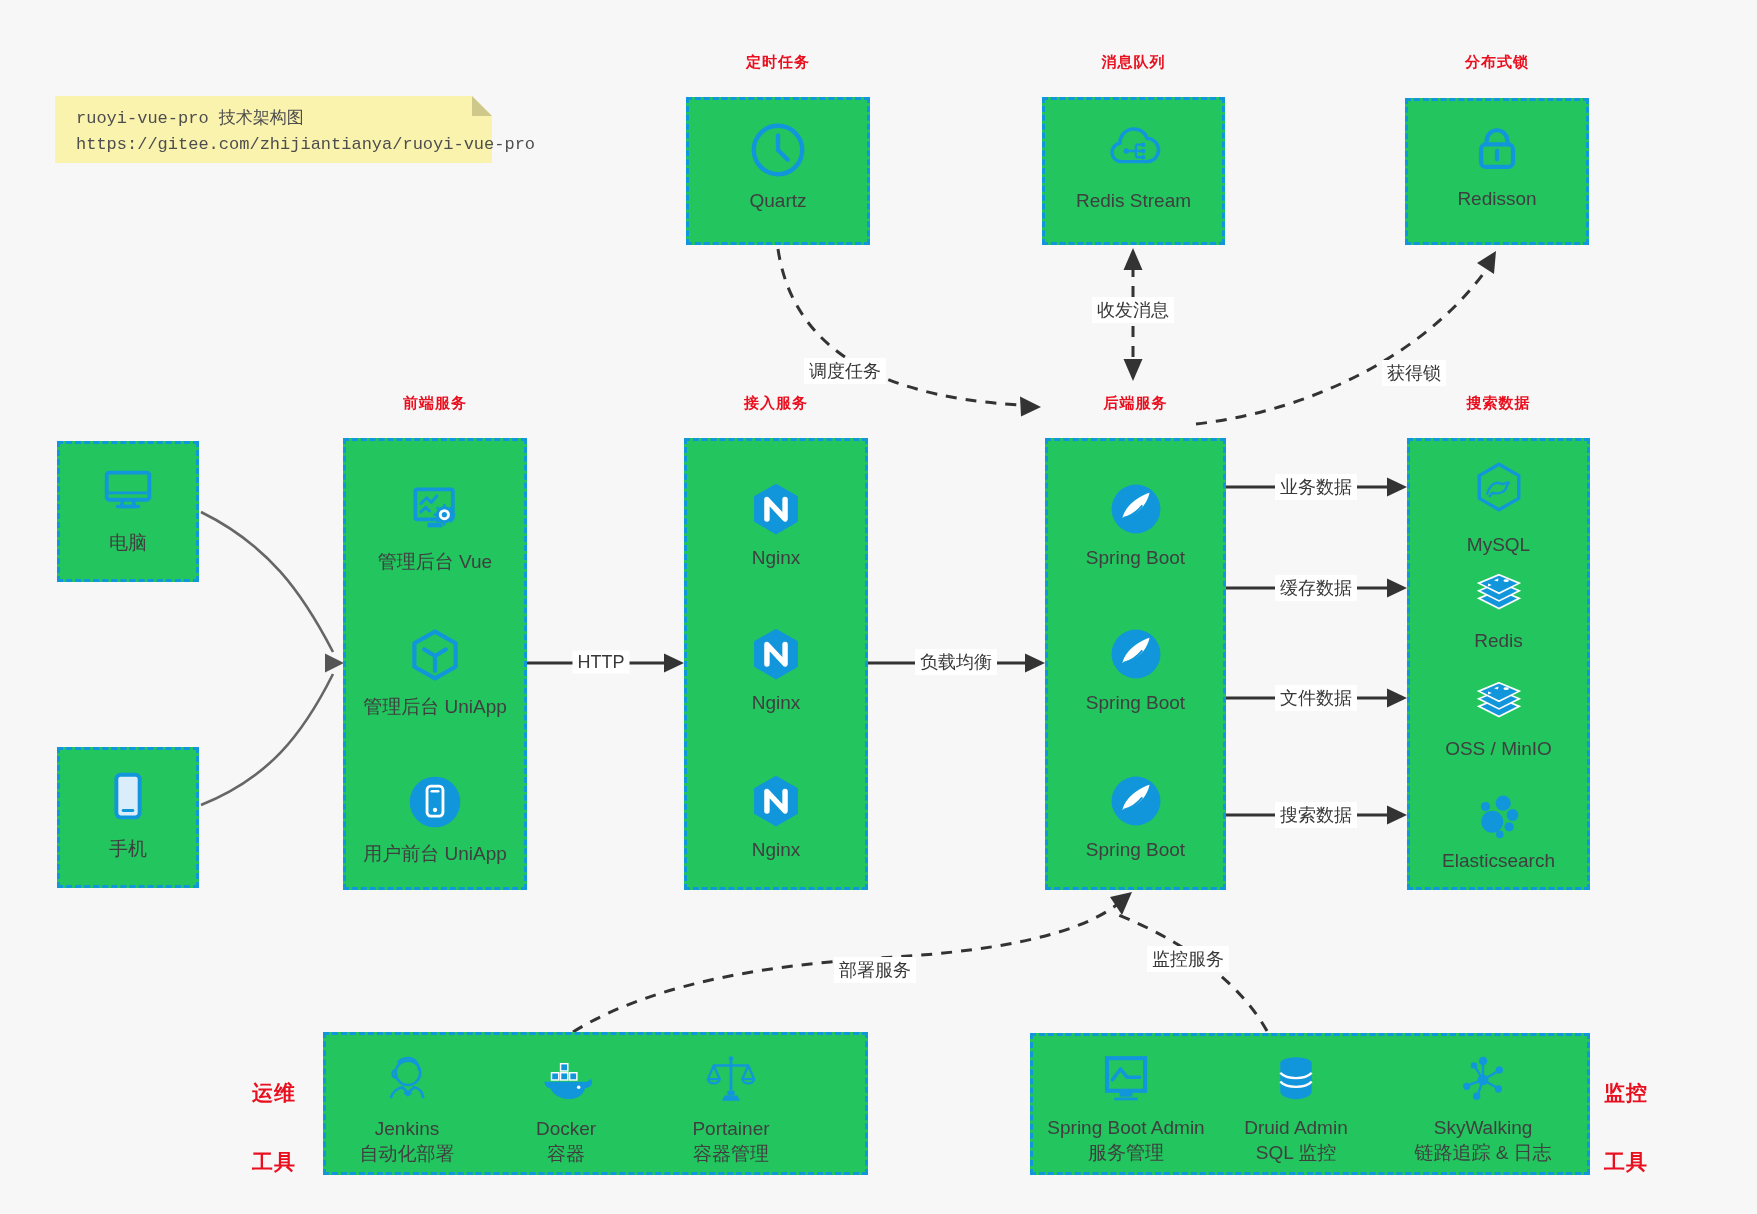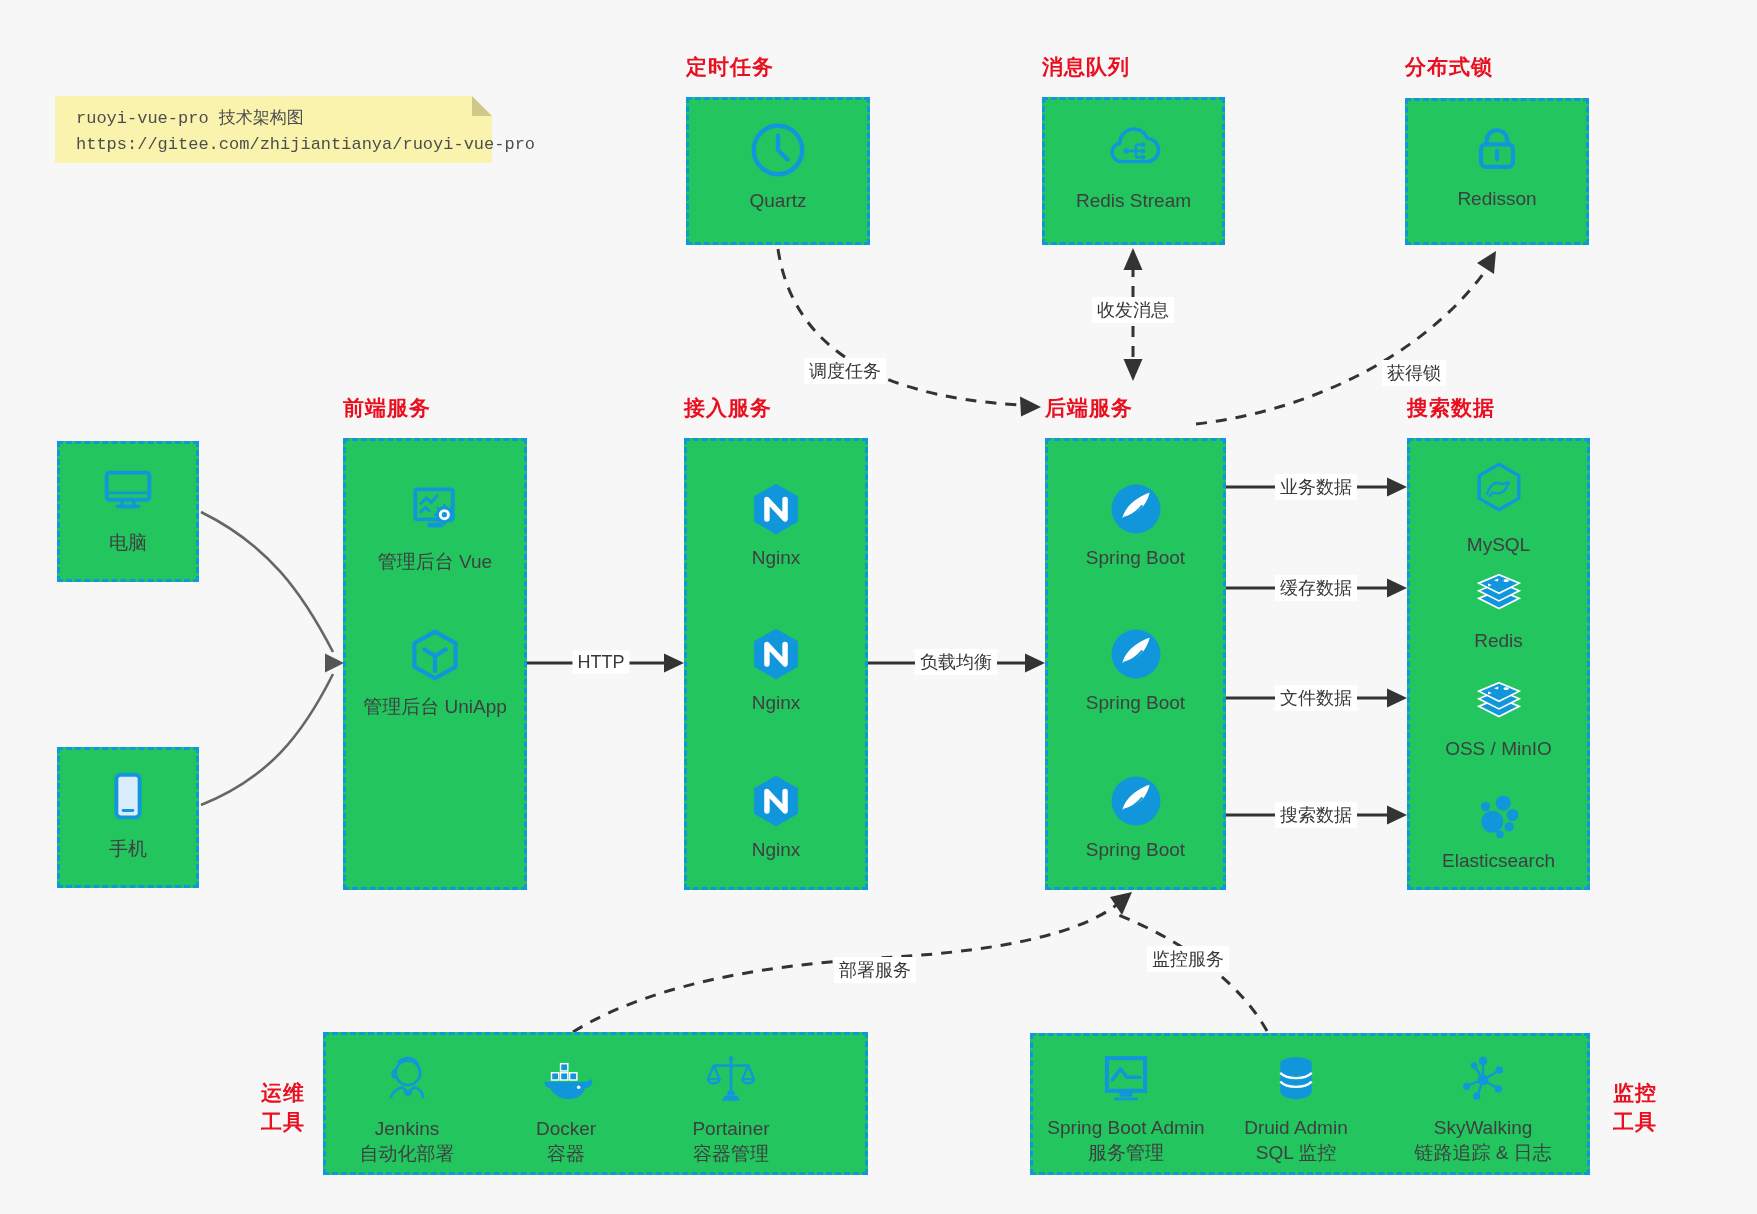--- a/index.html
+++ b/index.html
@@ -4,23 +4,23 @@
 <title>ruoyi-vue-pro 技术架构图</title>
 <style>
   html,body{margin:0;padding:0;background:#f7f7f8;}
   .canvas{position:relative;width:1757px;height:1214px;background:#f7f7f8;
           font-family:"Liberation Sans","DejaVu Sans",sans-serif;overflow:hidden;}
   .wires{position:absolute;left:0;top:0;}
   .wire-gray{stroke:#666;stroke-width:2.6;fill:none;}
   .wire-dark{stroke:#333;stroke-width:3;fill:none;}
   .wire-dash{stroke:#333;stroke-width:3;fill:none;stroke-dasharray:11 9;}
   .dbox{position:absolute;border:3px dashed #1296db;background:#22c55e;box-sizing:border-box;}
-  .gtitle{position:absolute;color:#e90f1e;font-size:21px;font-weight:bold;text-align:left;letter-spacing:1px;}
+  .gtitle{position:absolute;color:#e90f1e;font-size:15px;font-weight:bold;text-align:center;letter-spacing:1px;}
   .side-title{position:absolute;color:#e90f1e;font-size:21px;font-weight:bold;line-height:1.4;
-              display:flex;flex-direction:column;align-items:center;letter-spacing:1px;}
+              display:flex;flex-direction:column;letter-spacing:1px;gap:40px;}
   .vitem{position:absolute;left:0;right:0;display:flex;flex-direction:column;align-items:center;gap:9px;}
   .hitem{position:absolute;display:flex;flex-direction:column;align-items:center;gap:7px;text-align:center;}
   .icon{display:block;line-height:0;}
   .icon svg{width:100%;height:100%;}
   .itemlabel{font-size:19px;color:#3f3f3f;white-space:nowrap;}
   .sublabel{font-size:19px;color:#3f3f3f;line-height:1.32;white-space:nowrap;}
   .elabel{position:absolute;transform:translate(-50%,-50%);background:#ffffff;padding:1px 5px;
           font-size:18px;color:#383838;white-space:nowrap;z-index:5;}
   .note{position:absolute;left:55px;top:96px;width:437px;height:67px;background:#faf3ae;box-sizing:border-box;
         padding:10px 0 0 21px;font-size:17px;color:#4d4d4d;line-height:1.5;}
@@ -164,20 +164,31 @@
     </div>
     <div class="vitem" style="top:184px">
       <span class="icon" style="width:60px;height:60px">
         <svg viewBox="0 0 64 64" fill="none" stroke="#1296db" stroke-width="4.5" stroke-linecap="round" stroke-linejoin="round">
           <path d="M32 7l22 12.5v25L32 57 10 44.5v-25Z"></path>
           <path d="M32 33l-11.5-7M32 33l11.5-7M32 33v16"></path>
         </svg>
       </span>
       <span class="itemlabel">管理后台 UniApp</span>
     </div>
+    <div class="vitem" style="top:331px">
+      <span class="icon" style="width:60px;height:60px">
+        <svg viewBox="0 0 64 64">
+            <circle cx="32" cy="32" r="27" fill="#1296db"></circle>
+            <rect x="23.5" y="15" width="17" height="32" rx="4" fill="none" stroke="#fff" stroke-width="3"></rect>
+            <path d="M28.5 20.5h7" stroke="#fff" stroke-width="2.6" stroke-linecap="round"></path>
+            <circle cx="32" cy="40.5" r="2.3" fill="#fff"></circle>
+          </svg>
+      </span>
+      <span class="itemlabel">用户前台 UniApp</span>
+    </div>
   </div>
 
   <div class="gtitle" style="left:684px;top:394px;width:184px">接入服务</div>
   <div class="dbox" style="left:684px;top:438px;width:184px;height:452px">
     <div class="vitem" style="top:39px">
       <span class="icon" style="width:58px;height:58px">
         <svg viewBox="0 0 64 64">
             <path d="M32 4l24.2 14v28L32 60 7.8 46V18Z" fill="#1296db"></path>
             <path d="M22 43V21.5L42 43V21.5" fill="none" stroke="#fff" stroke-width="6" stroke-linecap="round" stroke-linejoin="round"></path>
           </svg>

